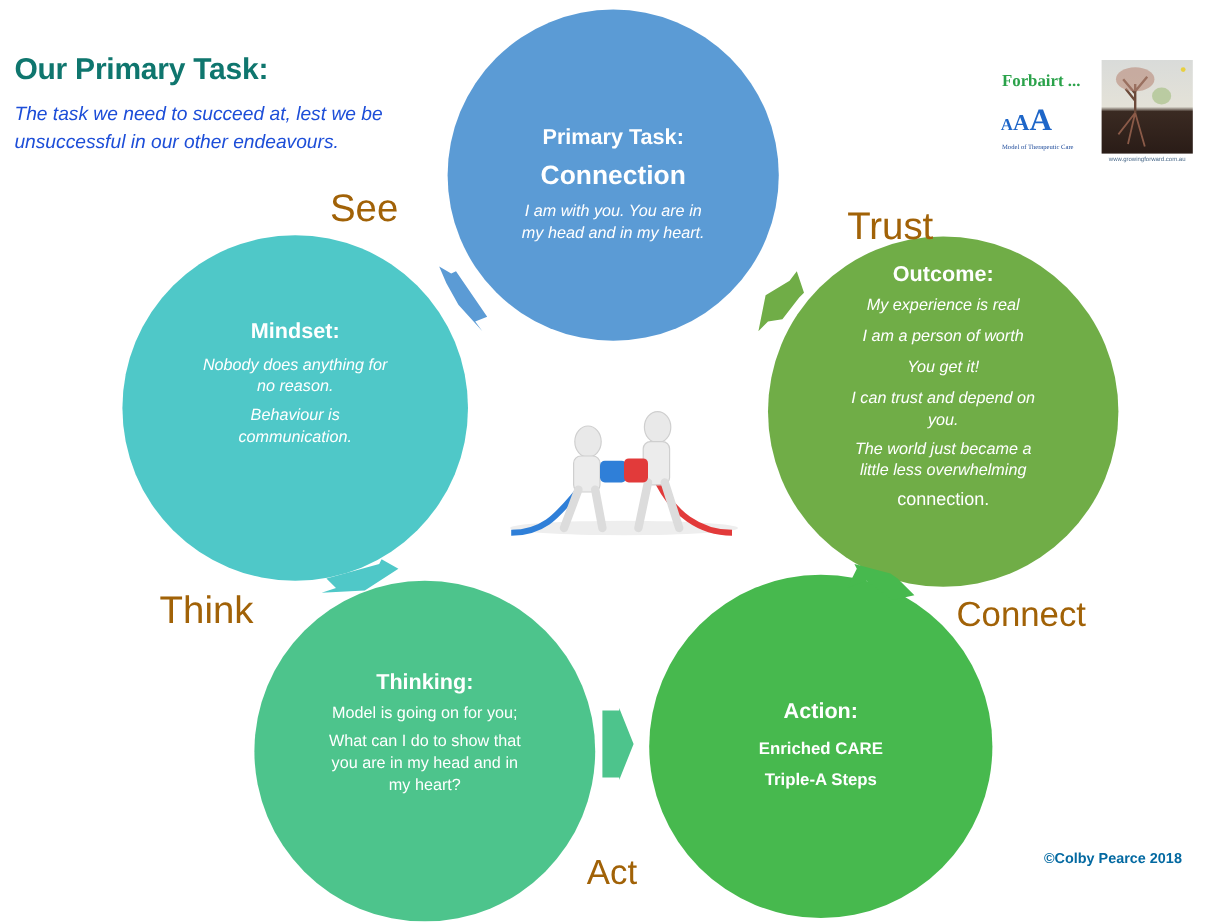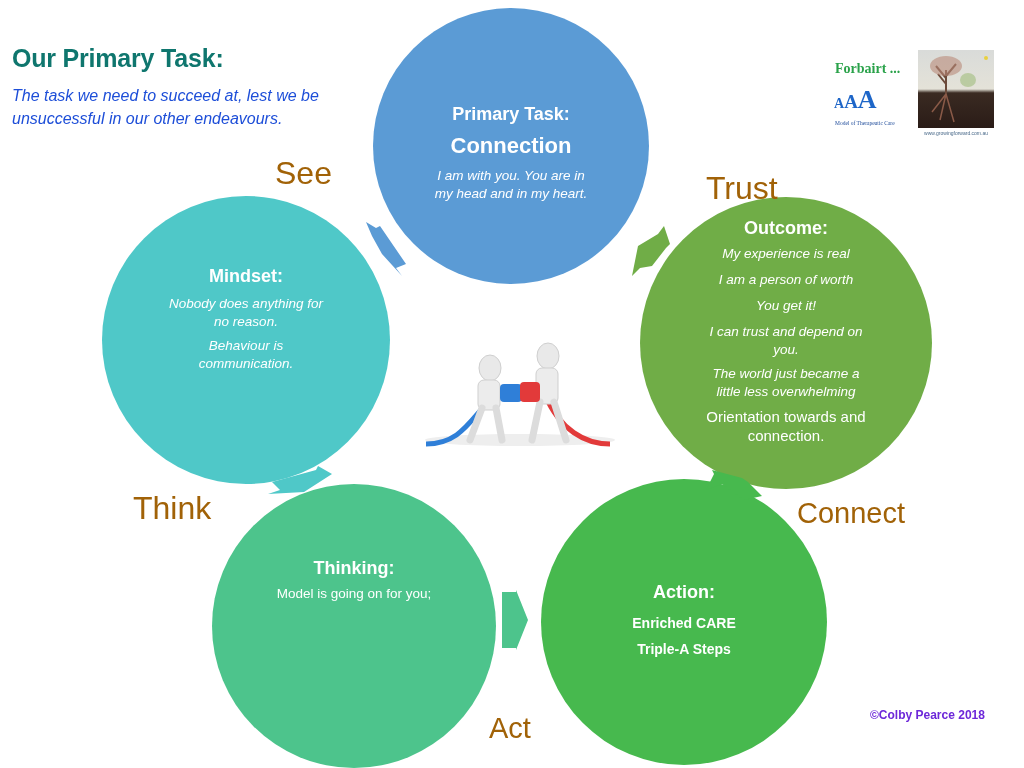--- a/index.html
+++ b/index.html
@@ -18,21 +18,21 @@
   .circle-text .para { margin-top: 6px; }
 
   .logo { left: 832px; top: 48px; width: 170px; height: 100px; }
   .logo-forbairt { position: absolute; left: 3px; top: 13px; font-family: "Liberation Serif", serif; font-weight: bold; font-size: 14px; color: #2aa24a; }
   .logo-aaa { position: absolute; left: 2px; top: 37px; font-family: "Liberation Serif", serif; font-weight: bold; color: #1e66c8; }
   .logo-aaa .s { font-size: 14px; } .logo-aaa .m { font-size: 19px; } .logo-aaa .l { font-size: 26px; }
   .logo-model { position: absolute; left: 3px; top: 72px; font-family: "Liberation Serif", serif; font-size: 5.5px; color: #1e4b9a; white-space: nowrap; }
   .logo-img { position: absolute; left: 86px; top: 2px; width: 76px; height: 78px; background: linear-gradient(#d9dbd9 0%, #e4e2d8 50%, #3a2a22 55%, #2a1c17 100%); }
   .logo-url { position: absolute; left: 86px; top: 82px; width: 76px; text-align: center; font-size: 5px; color: #4a6a8a; }
 
-  .copyright { left: 870px; top: 708px; font-size: 12px; font-weight: bold; color: #6d28d9; }
+  .copyright { left: 870px; top: 708px; font-size: 12px; font-weight: bold; color: #0369a1; }
 </style>
 </head>
 <body>
 
 <svg id="diagram-svg" viewBox="0 0 1024 768">
 
   <circle cx="511" cy="146" r="138" fill="#5b9bd5"></circle>
   <circle cx="246" cy="340" r="144" fill="#4fc8c8"></circle>
   <circle cx="786" cy="343" r="146" fill="#70ad47"></circle>
   <circle cx="354" cy="626" r="142" fill="#4dc48c"></circle>
@@ -121,29 +121,33 @@
     </div>
   <div class="para" style="margin-top:8px;">
     <div class="line">I can trust and depend on</div>
     <div class="line">you.</div>
   </div>
   <div class="para">
     <div class="line">The world just became a</div>
     <div class="line">little less overwhelming</div>
   </div>
   <div class="para" style="font-size:15px; line-height:19px;">
-    <div>Orientation towards and</div>
     <div>connection.</div>
   </div>
 </div>
 
 <div class="circle-text" style="left:244px; top:558px; width:220px;">
   <div class="ctitle">Thinking:</div>
   <div class="para" style="margin-top:6px; font-size:13.5px; line-height:18px;">
     <div>Model is going on for you;</div>
+  </div>
+  <div class="para" style="font-size:13.5px; line-height:18px;">
+    <div>What can I do to show that</div>
+    <div>you are in my head and in</div>
+    <div>my heart?</div>
   </div>
 </div>
 
 <div class="circle-text" style="left:584px; top:582px; width:200px;">
   <div class="ctitle">Action:</div>
   <div class="ctitle" style="font-size:14px; margin-top:12px;">Enriched CARE</div>
   <div class="ctitle" style="font-size:14px; margin-top:10px;">Triple-A Steps</div>
 </div>
 
 <div class="abs copyright">©Colby Pearce 2018</div>

